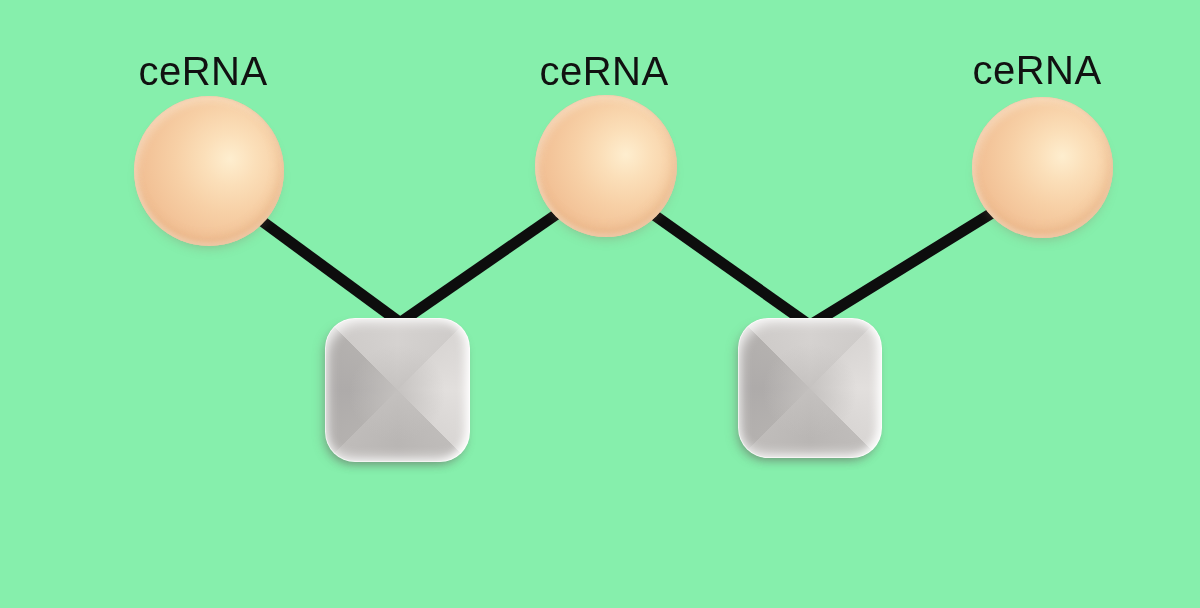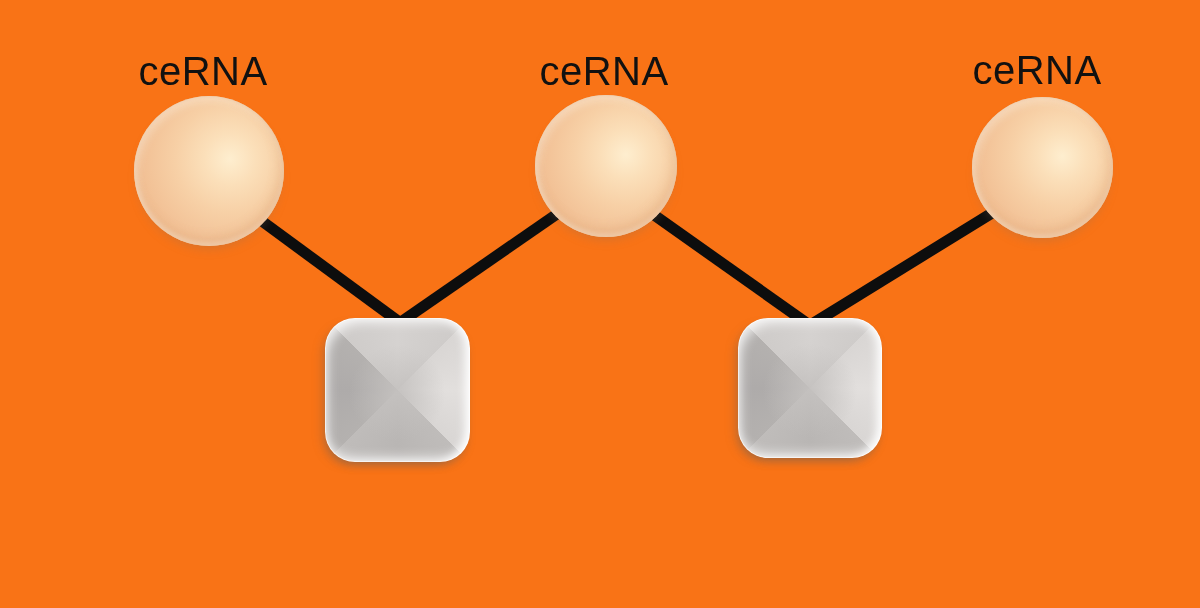--- a/index.html
+++ b/index.html
@@ -7,21 +7,21 @@
     padding: 0;
     width: 1200px;
     height: 608px;
     background: #ffffff;
     overflow: hidden;
   }
   .canvas {
     position: relative;
     width: 1200px;
     height: 608px;
-    background: #f97316;
+    background: #86efac;
     font-family: "Liberation Sans", sans-serif;
   }
   svg.edges {
     position: absolute;
     left: 0;
     top: 0;
     width: 1200px;
     height: 608px;
     z-index: 1;
   }

